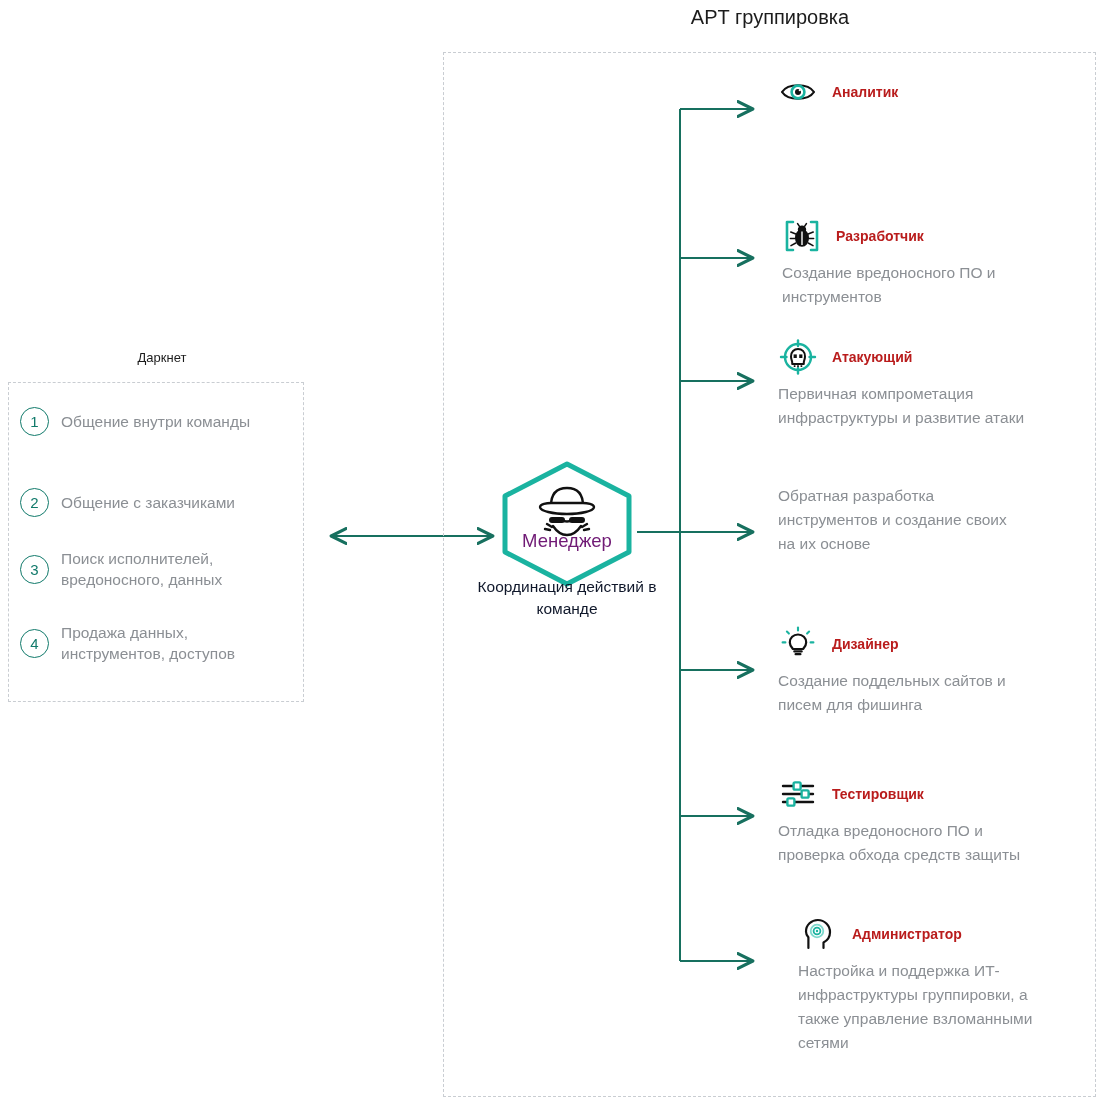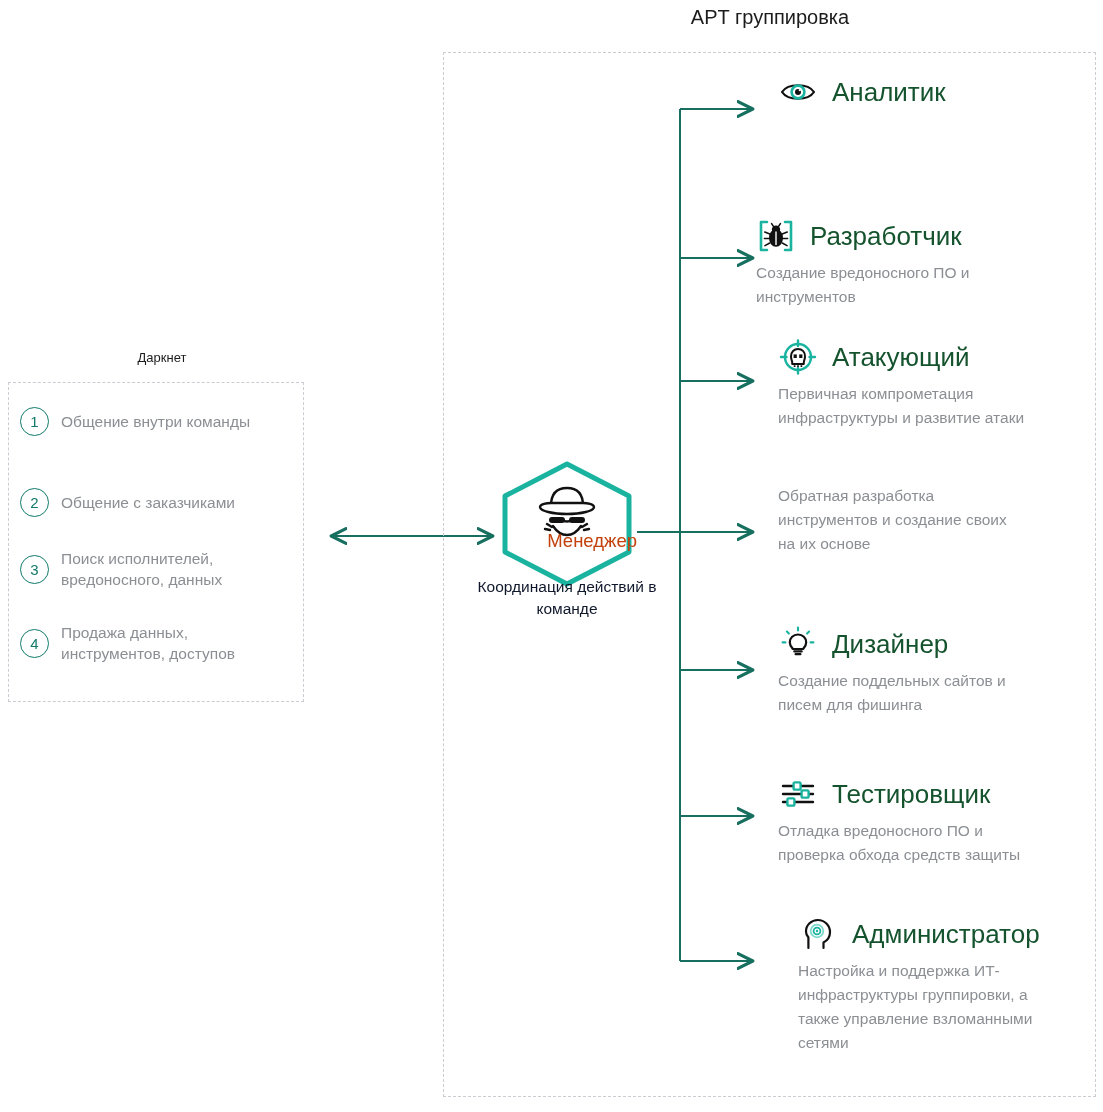--- a/index.html
+++ b/index.html
@@ -34,33 +34,33 @@
     flex:0 0 auto;width:27px;height:27px;border-radius:50%;
     border:1.4px solid #117a6b;color:#117a6b;
     font-size:15px;display:flex;align-items:center;justify-content:center;
     line-height:1;
   }
   .dk-text{font-size:15.5px;color:#8b8f94;line-height:1.38;}
 
   
   #manager-hex{left:497px;top:460px;width:140px;height:128px;}
   #manager-label{
-    left:497px;top:530px;width:140px;text-align:right;
-    font-size:18.5px;color:#c2410c;
+    left:497px;top:530px;width:140px;text-align:center;
+    font-size:18.5px;color:#701a75;
   }
   #manager-caption{
     left:452px;top:576px;width:230px;text-align:center;
     font-size:15.5px;color:#0f172a;line-height:1.45;
   }
 
   
   .role{position:absolute;width:300px;}
   .role-head{display:flex;align-items:center;gap:14px;height:38px;}
   .role-icon{flex:0 0 auto;width:40px;height:38px;display:block;}
-  .role-title{font-size:26px;color:#14532d;white-space:nowrap;}
+  .role-title{font-size:14px;color:#b91c1c;white-space:nowrap;font-weight:bold;}
   .role-desc{
     margin-top:6px;font-size:15.5px;color:#8b8f94;line-height:1.55;
     max-width:250px;
   }
   #connectors,#left-arrow{pointer-events:none;}
 </style>
 </head>
 <body>
 
 <svg class="abs" id="connectors" style="left:0;top:0;width:1103px;height:1112px;" viewBox="0 0 1103 1112">
@@ -139,21 +139,21 @@
     <svg class="role-icon" viewBox="0 0 40 38">
       <path d="M4,19 C10,10 30,10 36,19 C30,28 10,28 4,19 Z" fill="none" stroke="#111" stroke-width="2.2" stroke-linejoin="round"></path>
       <circle cx="20" cy="19" r="6.4" fill="none" stroke="#1ab3a0" stroke-width="2.6"></circle>
       <circle cx="20" cy="19" r="3" fill="#111"></circle>
       <circle cx="21.8" cy="17.2" r="1.1" fill="#fff"></circle>
     </svg>
     <div class="role-title">Аналитик</div>
   </div>
 </div>
 
-<div class="role" style="left:756px;top:217px;">
+<div class="role" style="left:782px;top:217px;">
   <div class="role-head">
     <svg class="role-icon" viewBox="0 0 40 38">
       <path d="M11,5 L5,5 L5,33 L11,33" fill="none" stroke="#1ab3a0" stroke-width="2.6" stroke-linecap="round" stroke-linejoin="round"></path>
       <path d="M29,5 L35,5 L35,33 L29,33" fill="none" stroke="#1ab3a0" stroke-width="2.6" stroke-linecap="round" stroke-linejoin="round"></path>
       <g fill="#111" stroke="#111" stroke-width="1.6" stroke-linecap="round">
         <ellipse cx="20" cy="21" rx="6.2" ry="8"></ellipse>
         <circle cx="20" cy="12.6" r="3.4"></circle>
         <path d="M17.6,9.6 L15.6,6.6 M22.4,9.6 L24.4,6.6" fill="none"></path>
         <path d="M13.8,17 L8.8,15 M13.8,21.5 L8.4,21.5 M13.8,26 L9,28.6" fill="none"></path>
         <path d="M26.2,17 L31.2,15 M26.2,21.5 L31.6,21.5 M26.2,26 L31,28.6" fill="none"></path>

